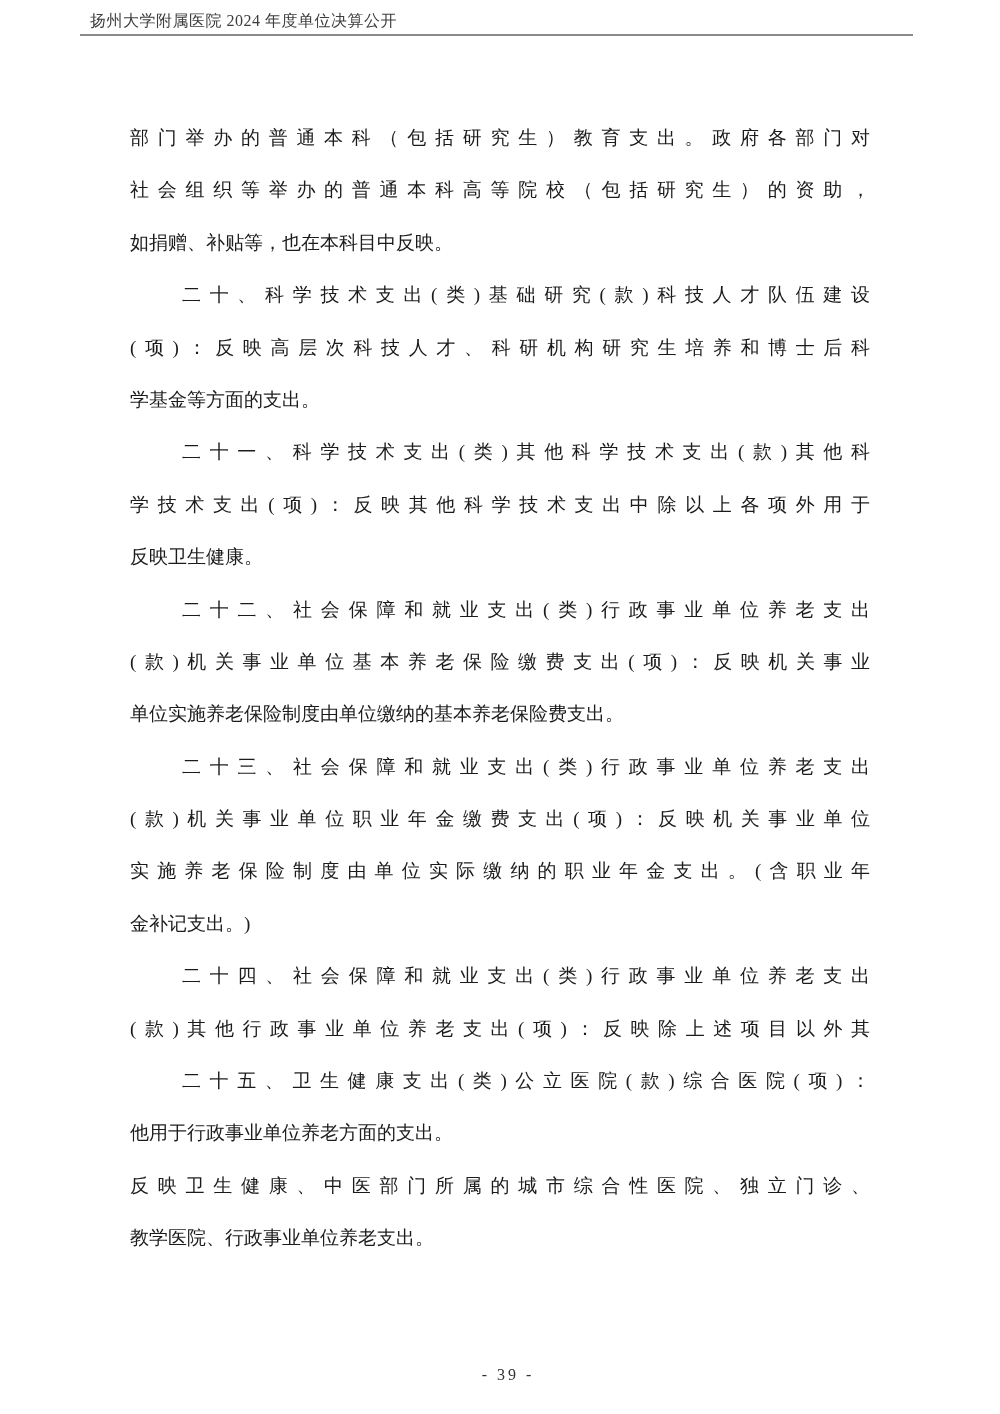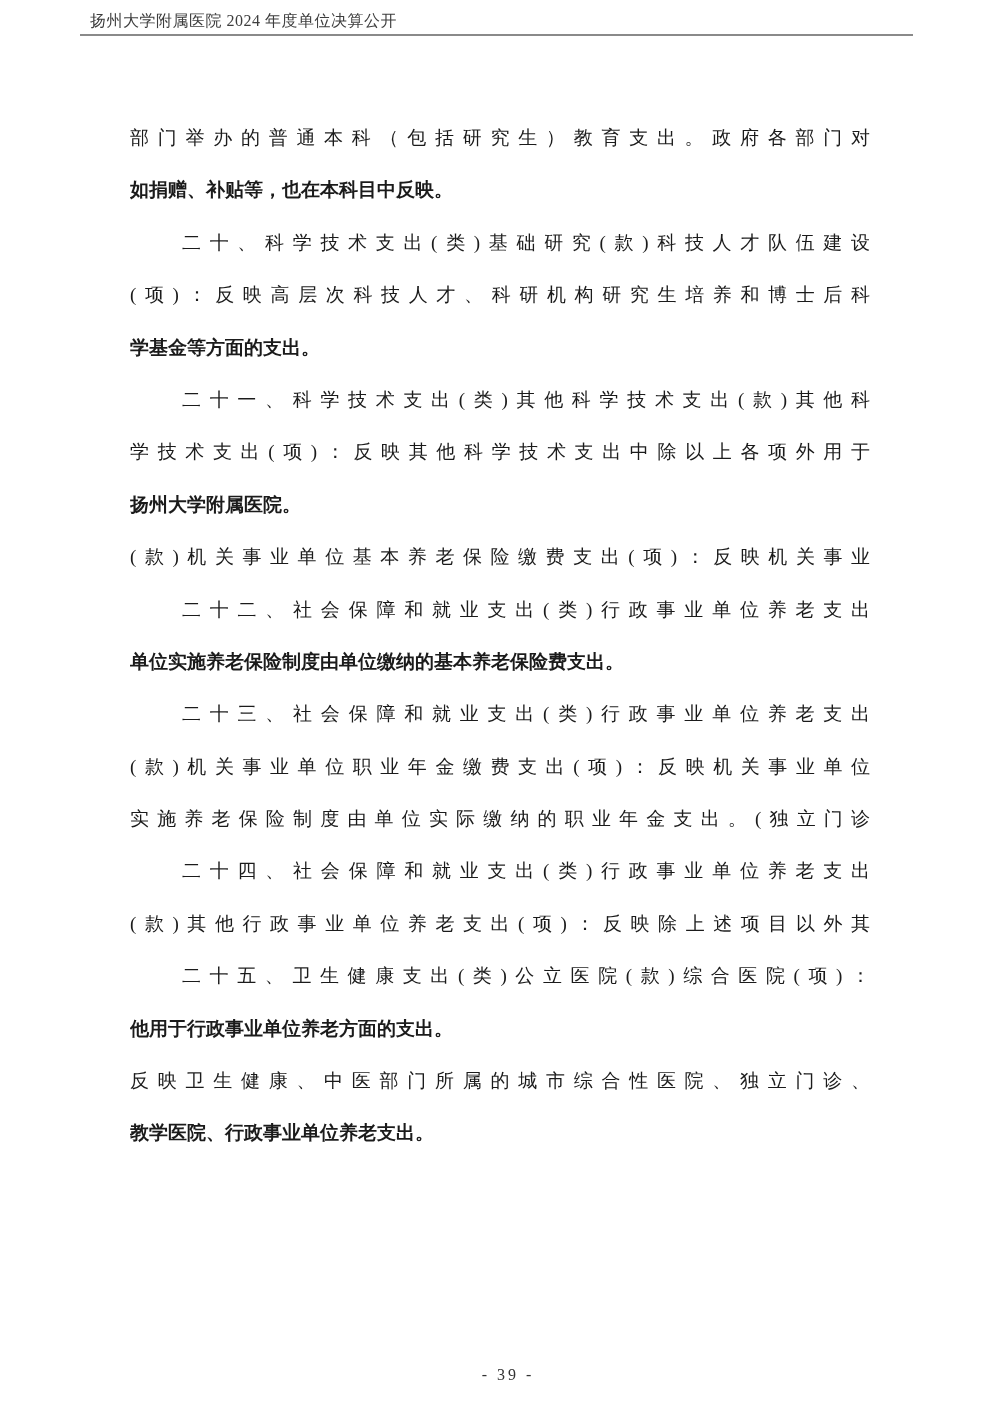--- a/index.html
+++ b/index.html
@@ -40,21 +40,20 @@
     height: 52.4px;
     line-height: 52.4px;
     overflow: hidden;
     text-align: justify;
     text-align-last: justify;
     text-justify: inter-character;
   }
   .line.last {
     text-align: right;
     text-align-last: left;
-    font-weight: bold;
   }
   .line.ind {
     padding-left: 52px;
   }
   .footer {
     position: absolute;
     left: 8px;
     top: 1366px;
     width: 100%;
     text-align: center;
@@ -68,33 +67,35 @@
 
 <div class="page">
 
   <div class="header">
     <div class="header-title">扬州大学附属医院 2024 年度单位决算公开</div>
     <div class="header-rule"></div>
   </div>
 
   <div class="content">
     <div class="line">部门举办的普通本科（包括研究生）教育支出。政府各部门对</div>
+    <div class="line">社会组织等举办的普通本科高等院校（包括研究生）的资助，</div>
     <div class="line last">如捐赠、补贴等，也在本科目中反映。</div>
     <div class="line ind">二十、科学技术支出(类)基础研究(款)科技人才队伍建设</div>
     <div class="line">(项)：反映高层次科技人才、科研机构研究生培养和博士后科</div>
     <div class="line last">学基金等方面的支出。</div>
     <div class="line ind">二十一、科学技术支出(类)其他科学技术支出(款)其他科</div>
     <div class="line">学技术支出(项)：反映其他科学技术支出中除以上各项外用于</div>
-    <div class="line last">扬州大学附属医院。</div>
+    <div class="line last">反映卫生健康。</div>
+    <div class="line ind">二十二、社会保障和就业支出(类)行政事业单位养老支出</div>
     <div class="line">(款)机关事业单位基本养老保险缴费支出(项)：反映机关事业</div>
-    <div class="line ind">二十二、社会保障和就业支出(类)行政事业单位养老支出</div>
     <div class="line last">单位实施养老保险制度由单位缴纳的基本养老保险费支出。</div>
     <div class="line ind">二十三、社会保障和就业支出(类)行政事业单位养老支出</div>
     <div class="line">(款)机关事业单位职业年金缴费支出(项)：反映机关事业单位</div>
-    <div class="line">实施养老保险制度由单位实际缴纳的职业年金支出。(独立门诊</div>
+    <div class="line">实施养老保险制度由单位实际缴纳的职业年金支出。(含职业年</div>
+    <div class="line last">金补记支出。)</div>
     <div class="line ind">二十四、社会保障和就业支出(类)行政事业单位养老支出</div>
     <div class="line">(款)其他行政事业单位养老支出(项)：反映除上述项目以外其</div>
     <div class="line ind">二十五、卫生健康支出(类)公立医院(款)综合医院(项)：</div>
     <div class="line last">他用于行政事业单位养老方面的支出。</div>
     <div class="line">反映卫生健康、中医部门所属的城市综合性医院、独立门诊、</div>
     <div class="line last">教学医院、行政事业单位养老支出。</div>
   </div>
 
   <div class="footer">
     <span>- 39 -</span>

